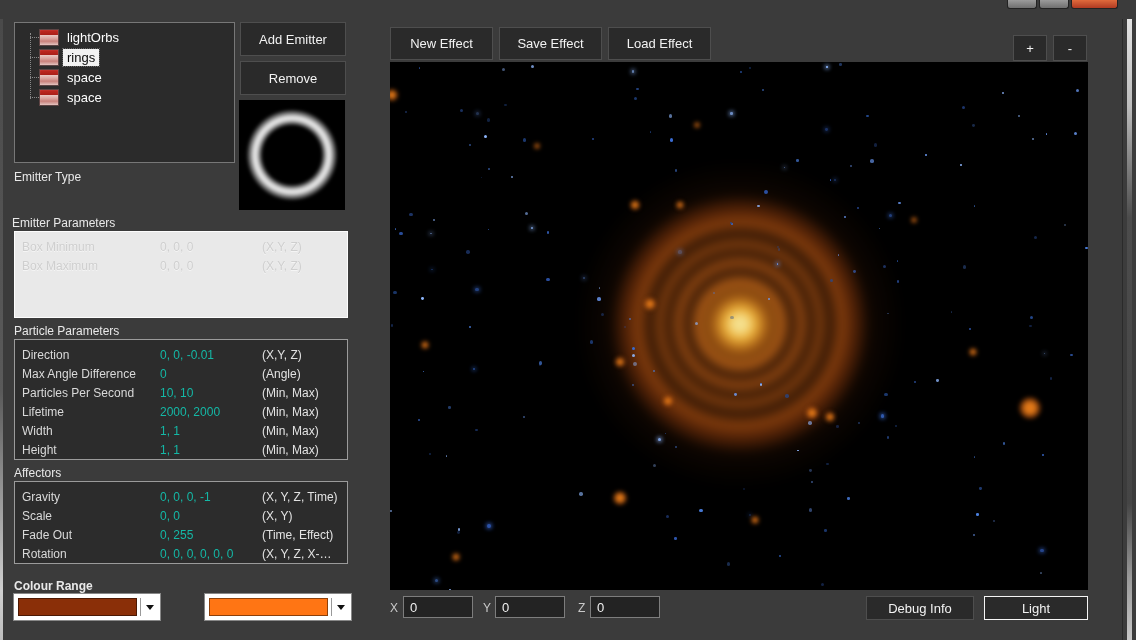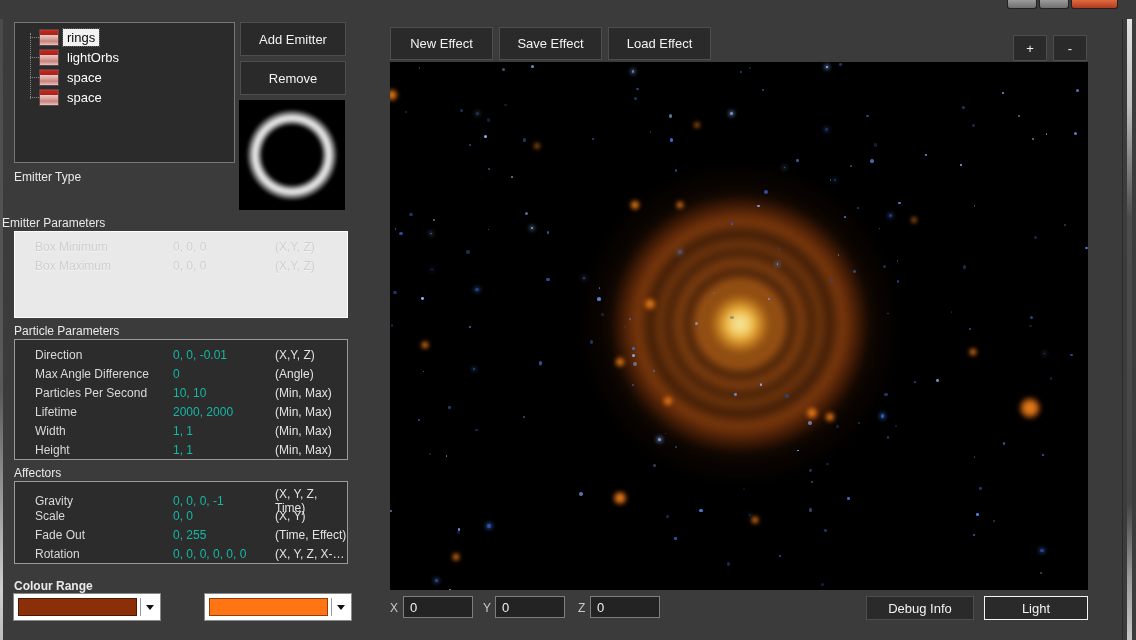--- a/index.html
+++ b/index.html
@@ -54,21 +54,21 @@
     padding-left:7px;margin:2px;}
   .combo .sep{width:1px;background:#999;margin:3px 0;}
   .combo .arrow{width:18px;display:flex;align-items:center;justify-content:center;background:#fff;}
   .combo .arrow:after{content:"";width:0;height:0;border-left:4px solid transparent;
     border-right:4px solid transparent;border-top:5px solid #111;}
   .combo .swatch{flex:1;margin:3px;border:1px solid rgba(0,0,0,0.45);}
 
   
   .ptable{padding:5px 0 0 0;}
   .prow{display:grid;grid-template-columns:138px 102px 1fr;height:19px;align-items:center;
-    padding-left:20px;font-size:12px;}
+    padding-left:7px;font-size:12px;}
   .prow .n{color:#d9d9d9;}
   .prow .v{color:#14b8a6;}
   .prow .h{color:#e2e2e2;}
   .ptable-light{background:#e9e9e9;border:1px solid #fdfdfd;}
   .ptable-light .n,.ptable-light .v,.ptable-light .h{color:#cfcfcf;text-shadow:0 1px 0 #f5f5f5;}
 
   
   .preview{position:absolute;left:239px;top:100px;width:106px;height:110px;background:#000;}
   .preview .ring{position:absolute;left:50%;top:50%;width:96px;height:96px;transform:translate(-50%,-50%);
     border-radius:50%;
@@ -107,57 +107,57 @@
   <div class="frame-left"></div>
   <div class="frame-right">
       <span class="glass"></span>
     </div>
 
   <div class="panel tree">
     <div class="tree-inner">
       <div class="tree-vline"></div>
       <div>
 
+          <div class="tree-row">
+            <span class="tree-stub"></span>
+            <span class="tree-icon"></span>
+            <span class="tree-label">lightOrbs</span>
+          </div>
+
           <div class="tree-row selected">
             <span class="tree-stub"></span>
             <span class="tree-icon"></span>
             <span class="tree-label">rings</span>
           </div>
 
           <div class="tree-row">
             <span class="tree-stub"></span>
             <span class="tree-icon"></span>
-            <span class="tree-label">lightOrbs</span>
+            <span class="tree-label">space</span>
           </div>
 
           <div class="tree-row">
             <span class="tree-stub"></span>
             <span class="tree-icon"></span>
             <span class="tree-label">space</span>
           </div>
-
-          <div class="tree-row">
-            <span class="tree-stub"></span>
-            <span class="tree-icon"></span>
-            <span class="tree-label">space</span>
-          </div>
         </div>
     </div>
   </div>
 
   <div class="btn" style="left:240px;top:22px;width:106px;height:34px;">Add Emitter</div>
   <div class="btn" style="left:240px;top:61px;width:106px;height:34px;">Remove</div>
 
   <div class="preview">
     <div class="ring"></div>
   </div>
 
   <div class="label" style="left:14px;top:170px;">Emitter Type</div>
 
-  <div class="label" style="left:2px;top:216px;text-align:right;">Emitter Parameters</div>
+  <div class="label" style="left:12px;top:216px;text-align:right;">Emitter Parameters</div>
   <div class="panel ptable ptable-light" style="left:14px;top:231px;width:334px;height:87px;">
     <div>
 
         <div class="prow">
           <span class="n">Box Minimum</span>
           <span class="v">0, 0, 0</span>
           <span class="h">(X,Y, Z)</span>
         </div>
 
         <div class="prow">

